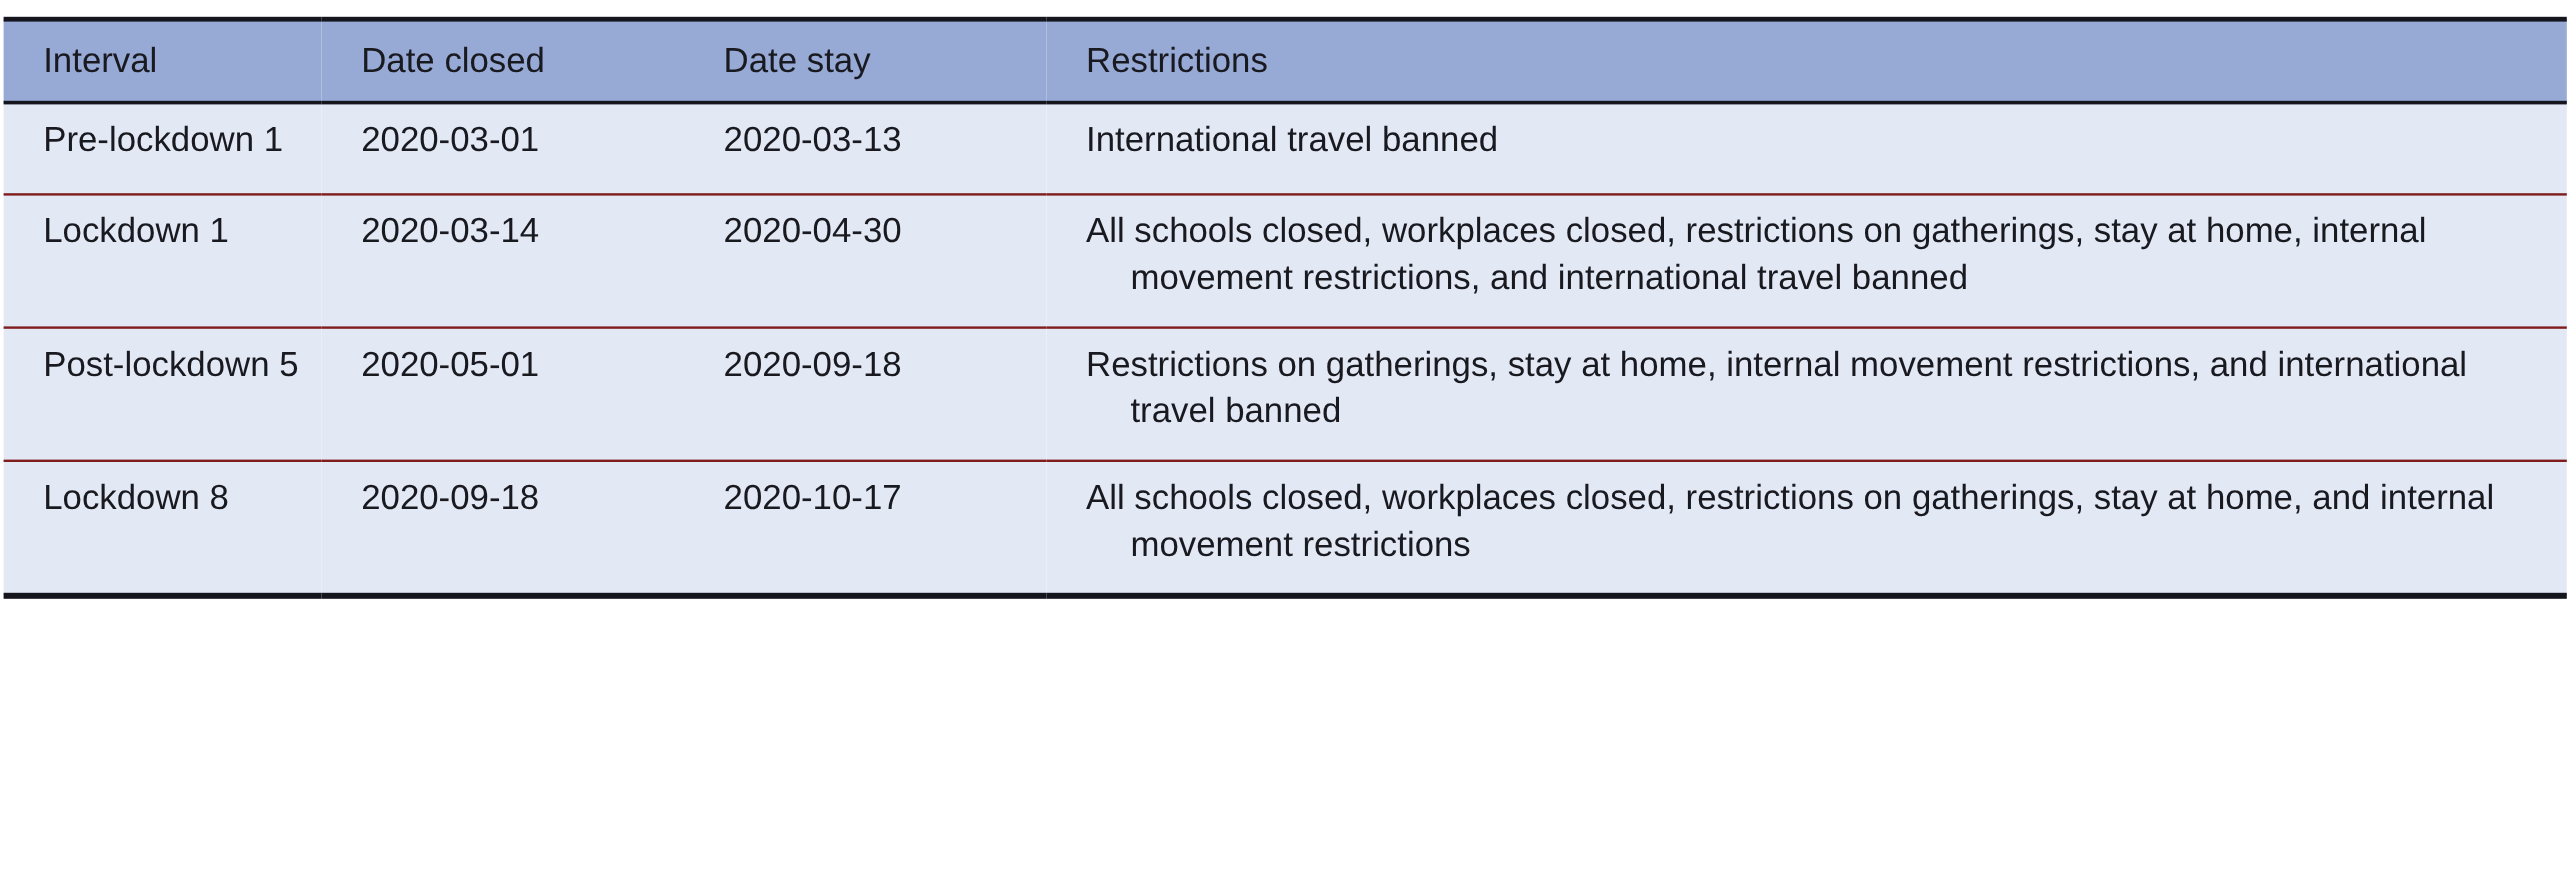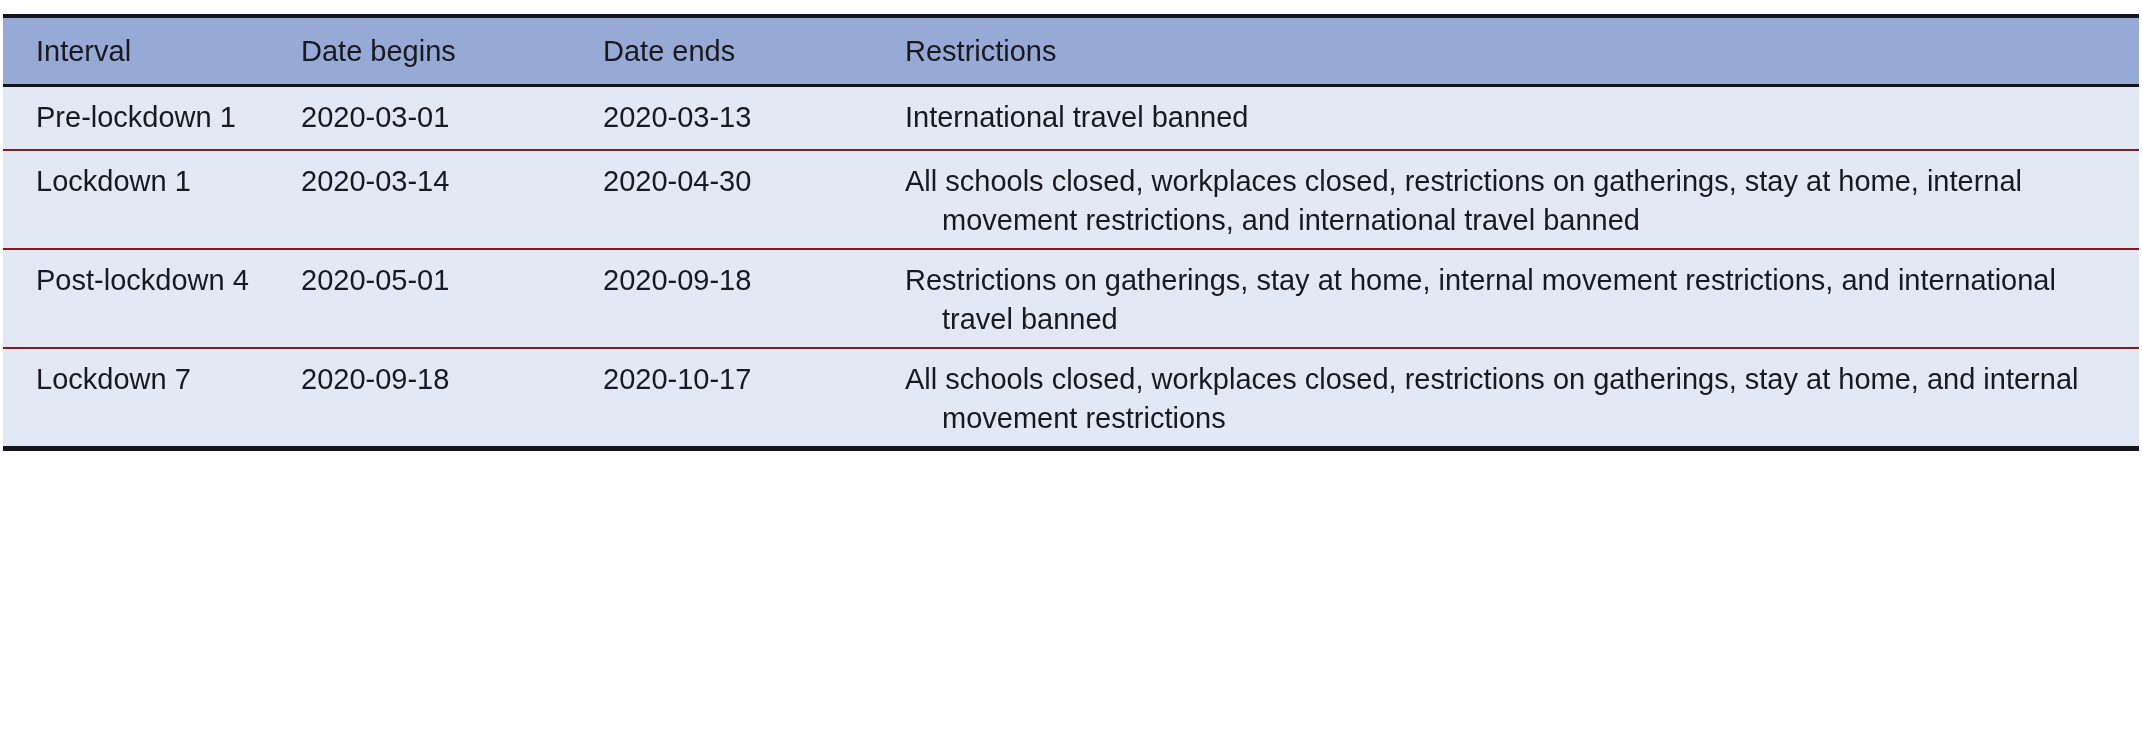--- a/index.html
+++ b/index.html
@@ -33,21 +33,21 @@
     height: 66px;
     font-weight: 400;
     text-align: left;
     vertical-align: middle;
     padding: 0 10px 0 33px;
     border-bottom: 3px solid #15151e;
   }
   tbody td {
     background: #e3e8f5;
     vertical-align: top;
-    padding: 11px 14px 8px 33px;
+    padding: 11px 14px 20px 33px;
   }
   tbody tr + tr td { border-top: 2px solid #7f1d1d; }
   tbody tr.single td { height: 43px; } 
 
   
   .hang {
     white-space: pre-wrap;
     padding-left: 37px;
     text-indent: -37px;
   }
@@ -59,22 +59,22 @@
   <table class="intervals">
     <colgroup>
       <col class="c-interval">
         <col class="c-begins">
         <col class="c-ends">
         <col class="c-restrict">
     </colgroup>
     <thead>
       <tr>
         <th>Interval</th>
-        <th>Date begins</th>
-        <th>Date ends</th>
+        <th>Date closed</th>
+        <th>Date stay</th>
         <th>Restrictions</th>
       </tr>
     </thead>
     <tbody>
       <tr class="single">
         <td>
             <div class="hang">Pre-lockdown 1</div>
           </td>
         <td>2020-03-01</td>
         <td>2020-03-13</td>
@@ -88,32 +88,32 @@
           </td>
         <td>2020-03-14</td>
         <td>2020-04-30</td>
         <td>
             <div class="hang">All schools closed, workplaces closed, restrictions on gatherings, stay at home, internal
 movement restrictions, and international travel banned</div>
           </td>
       </tr>
       <tr>
         <td>
-            <div class="hang">Post-lockdown 4</div>
+            <div class="hang">Post-lockdown 5</div>
           </td>
         <td>2020-05-01</td>
         <td>2020-09-18</td>
         <td>
             <div class="hang">Restrictions on gatherings, stay at home, internal movement restrictions, and international
 travel banned</div>
           </td>
       </tr>
       <tr>
         <td>
-            <div class="hang">Lockdown 7</div>
+            <div class="hang">Lockdown 8</div>
           </td>
         <td>2020-09-18</td>
         <td>2020-10-17</td>
         <td>
             <div class="hang">All schools closed, workplaces closed, restrictions on gatherings, stay at home, and internal
 movement restrictions</div>
           </td>
       </tr>
     </tbody>
   </table>

